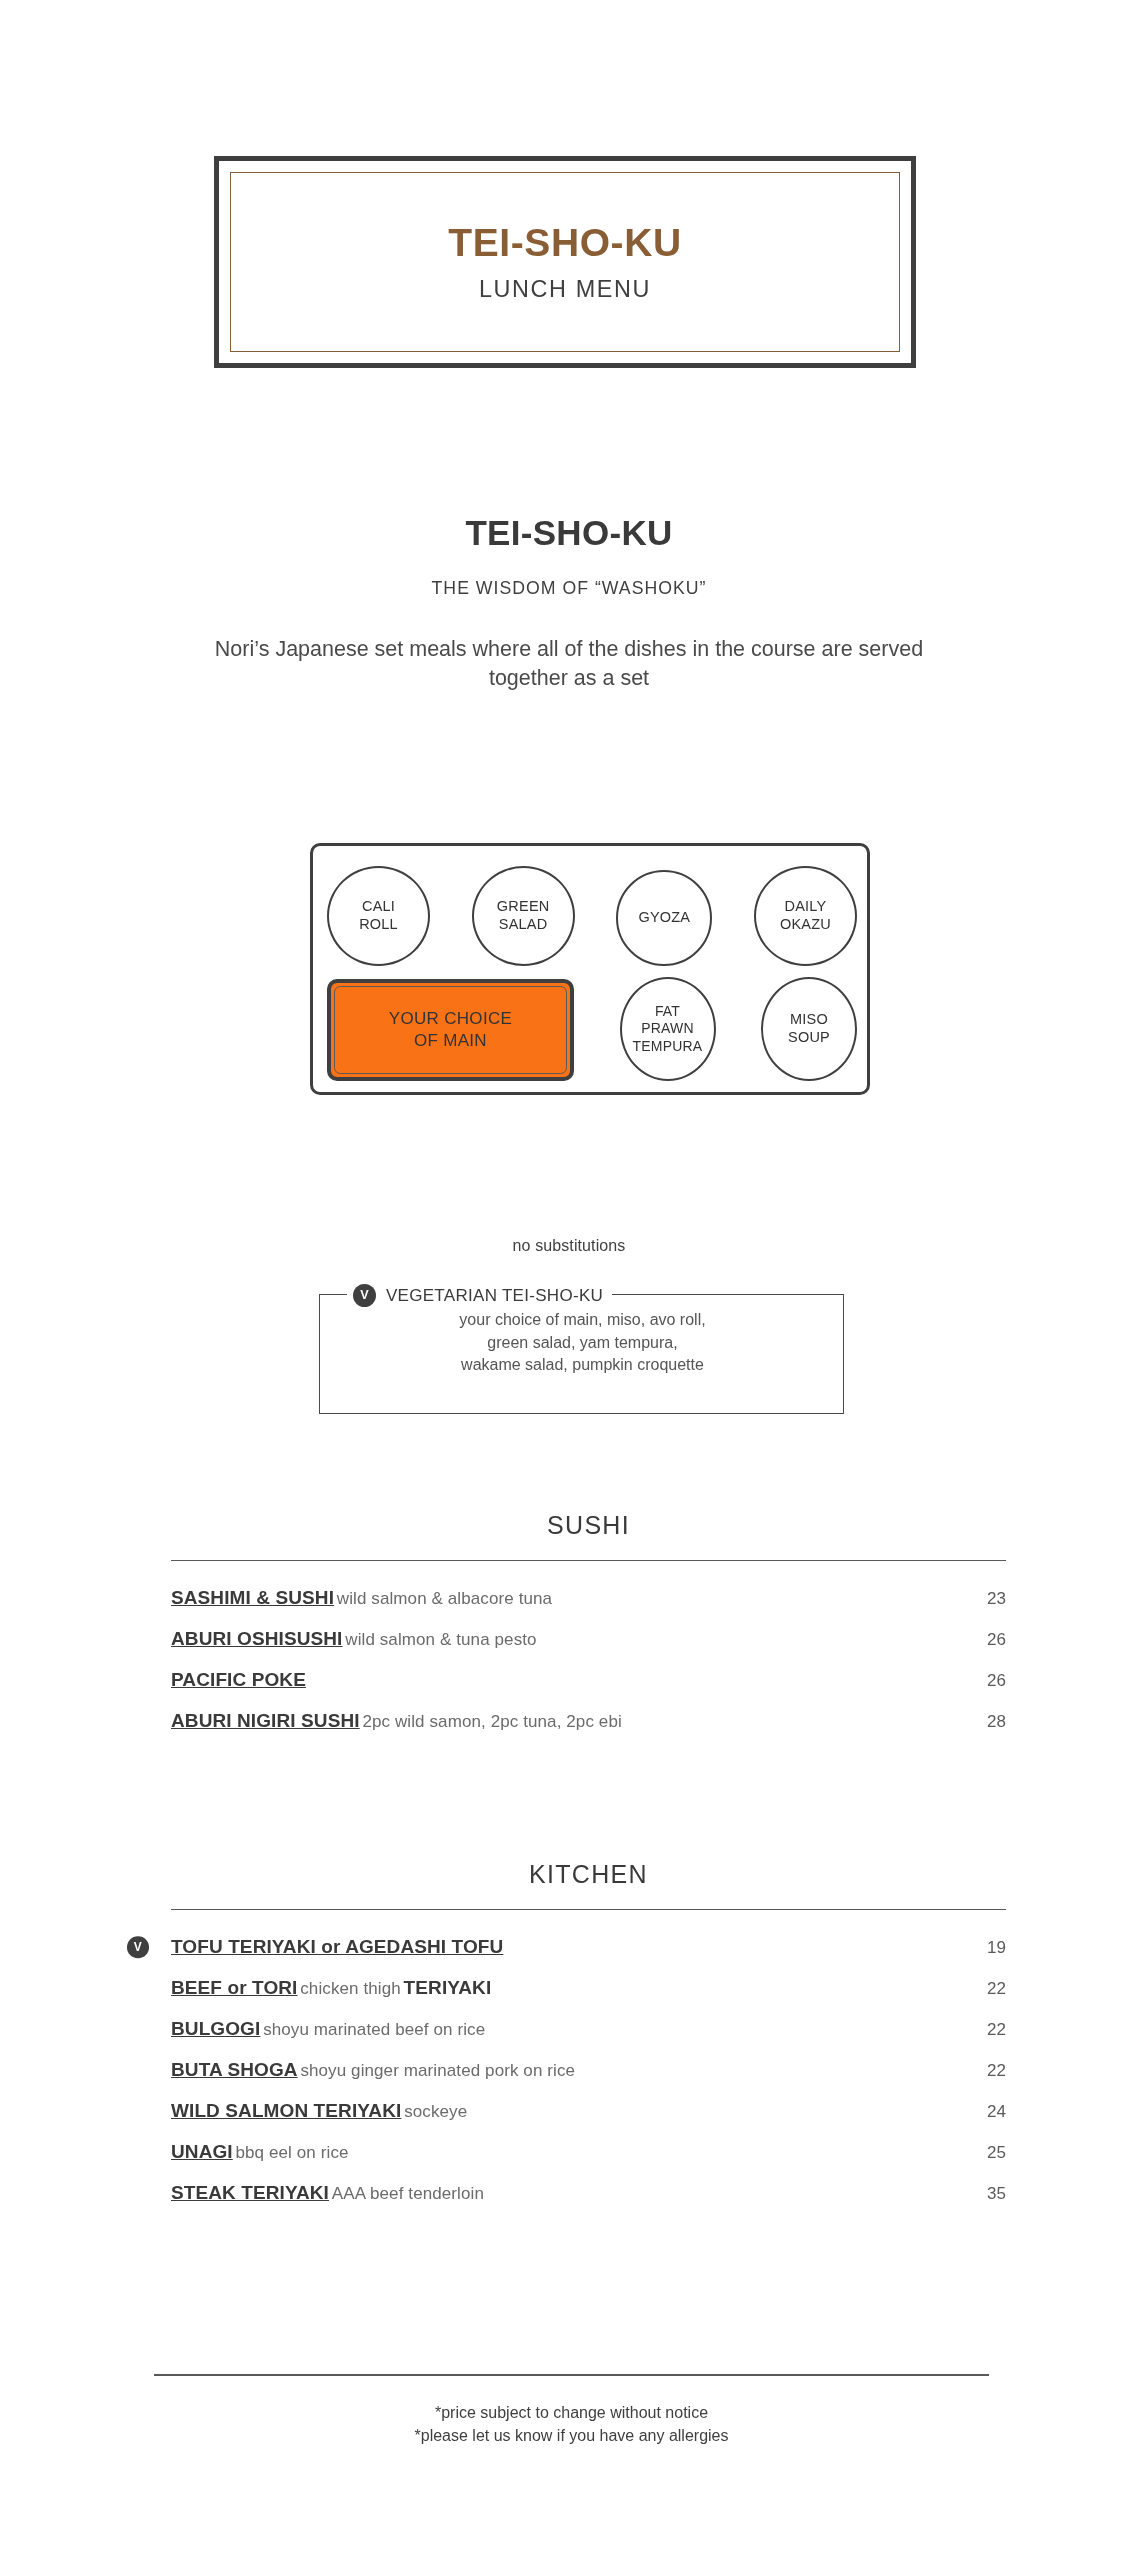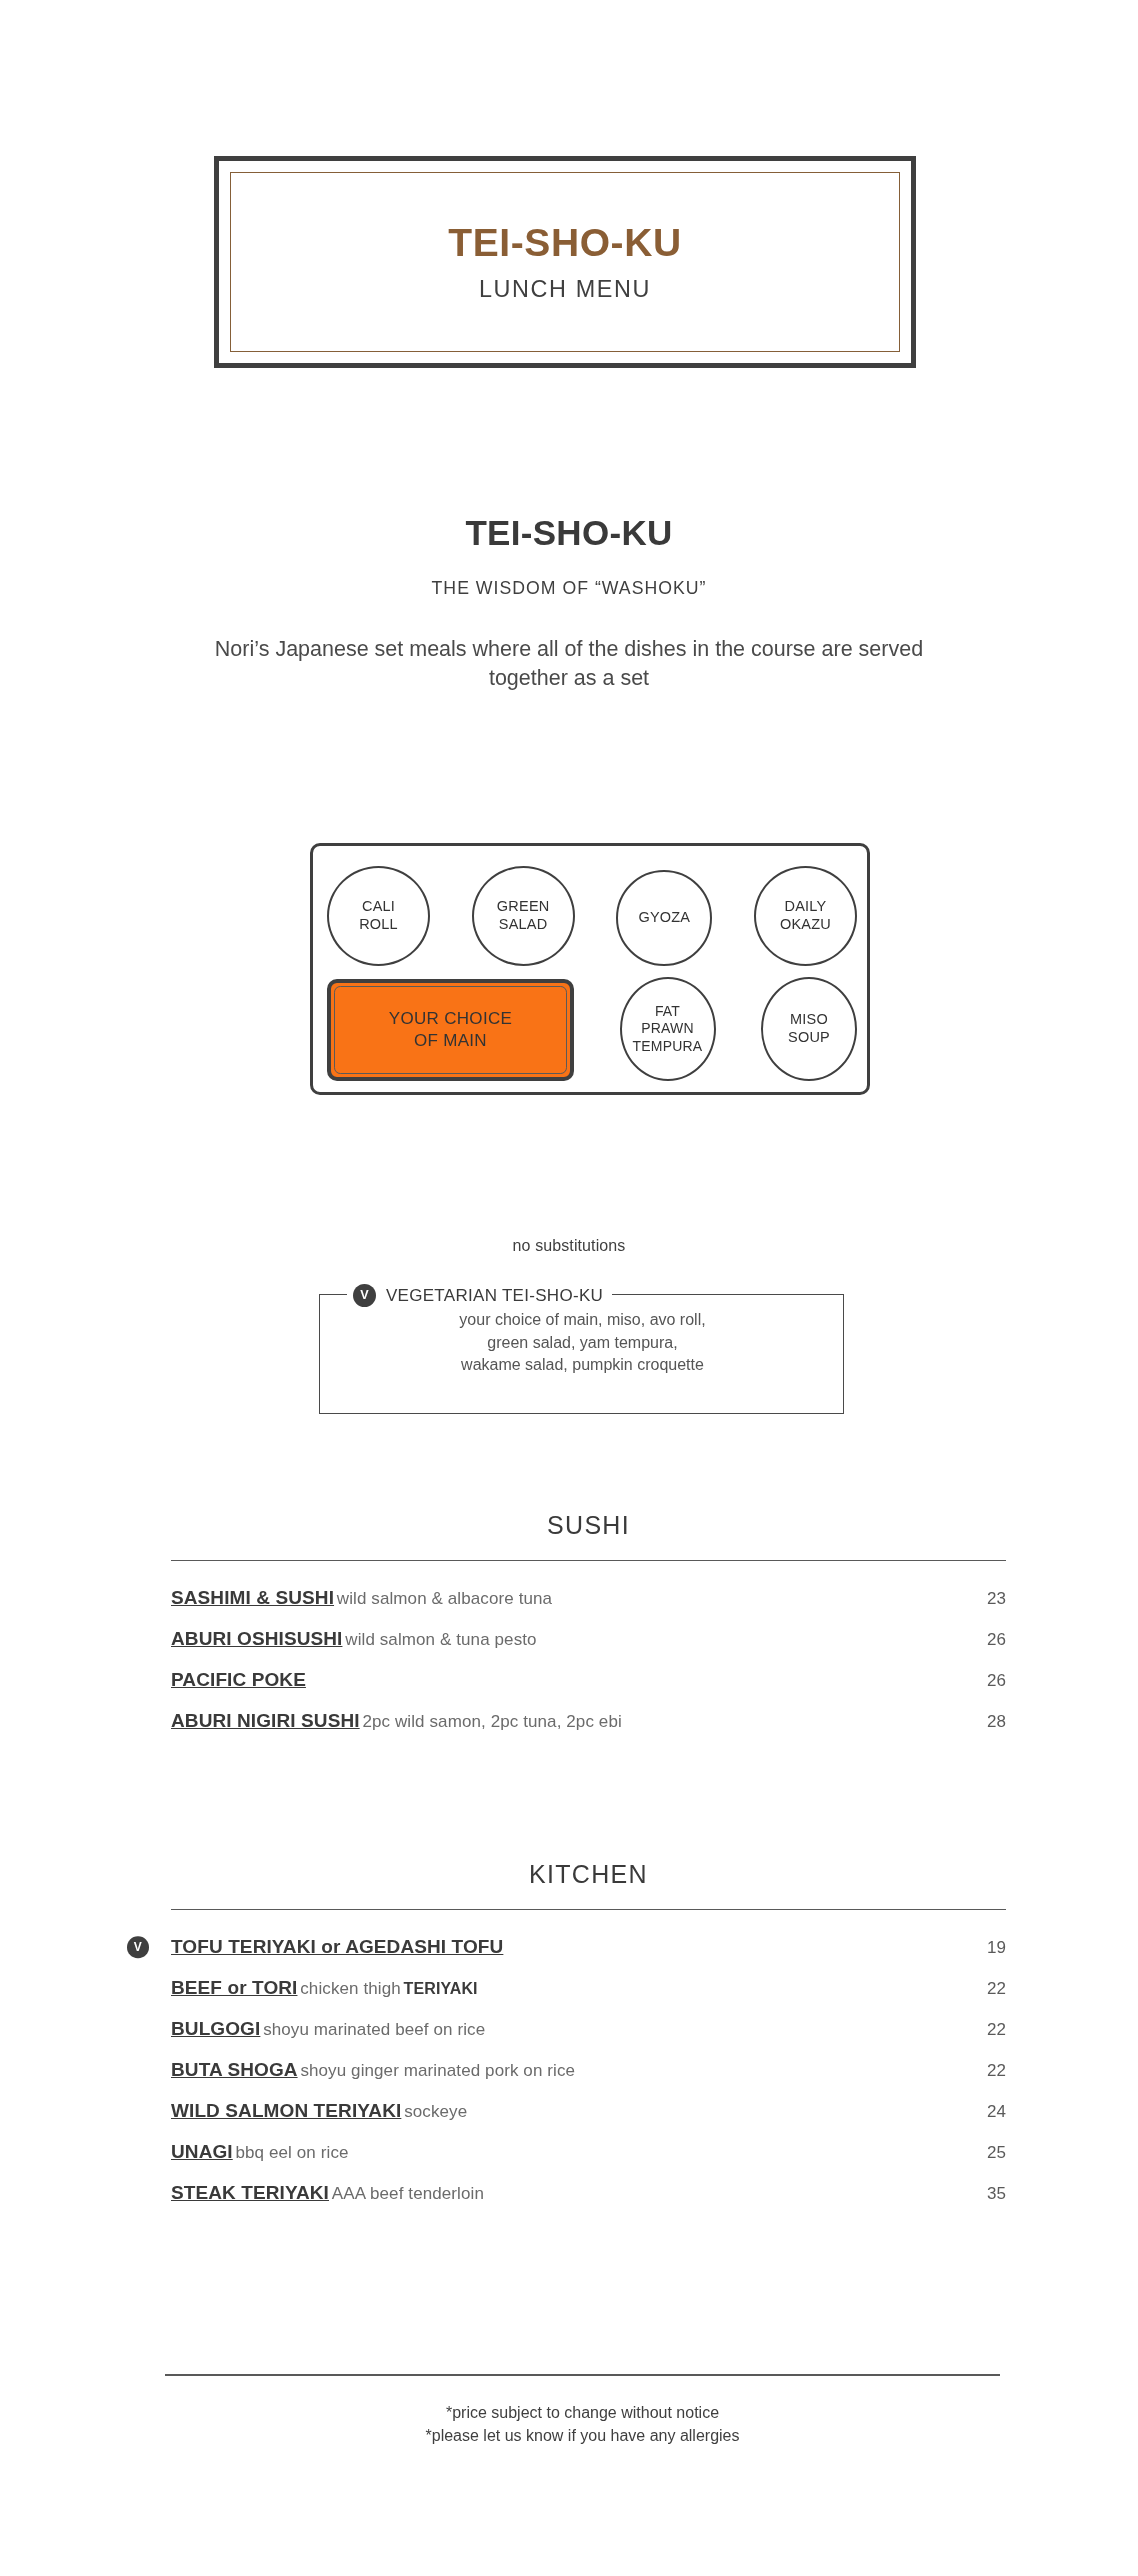--- a/index.html
+++ b/index.html
@@ -282,21 +282,21 @@
     letter-spacing: 0.1px;
     text-decoration: underline;
   }
   .item-desc {
     font-size: 17px;
     font-weight: 400;
     color: #6b6b6b;
     letter-spacing: 0.1px;
   }
   .item-name-tail {
-    font-size: 16px;
+    font-size: 19px;
     font-weight: bold;
     color: #3a3a3a;
     letter-spacing: 0.1px;
   }
   .item-price {
     flex: 0 0 auto;
     font-size: 17px;
     color: #5a5a5a;
     text-align: right;
     min-width: 38px;
@@ -314,21 +314,21 @@
     font-size: 12px;
     font-weight: bold;
     display: flex;
     align-items: center;
     justify-content: center;
   }
 
   
   .footer {
     position: absolute;
-    left: 165px;
+    left: 154px;
     top: 2374px;
     width: 835px;
   }
   .footer-rule {
     width: 100%;
     height: 1.9px;
     background: #595959;
     margin-bottom: 25px;
   }
   .footer-note {

